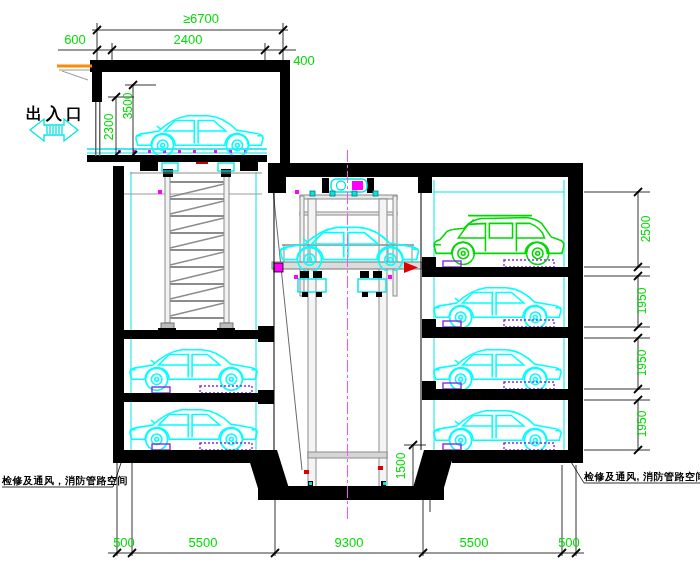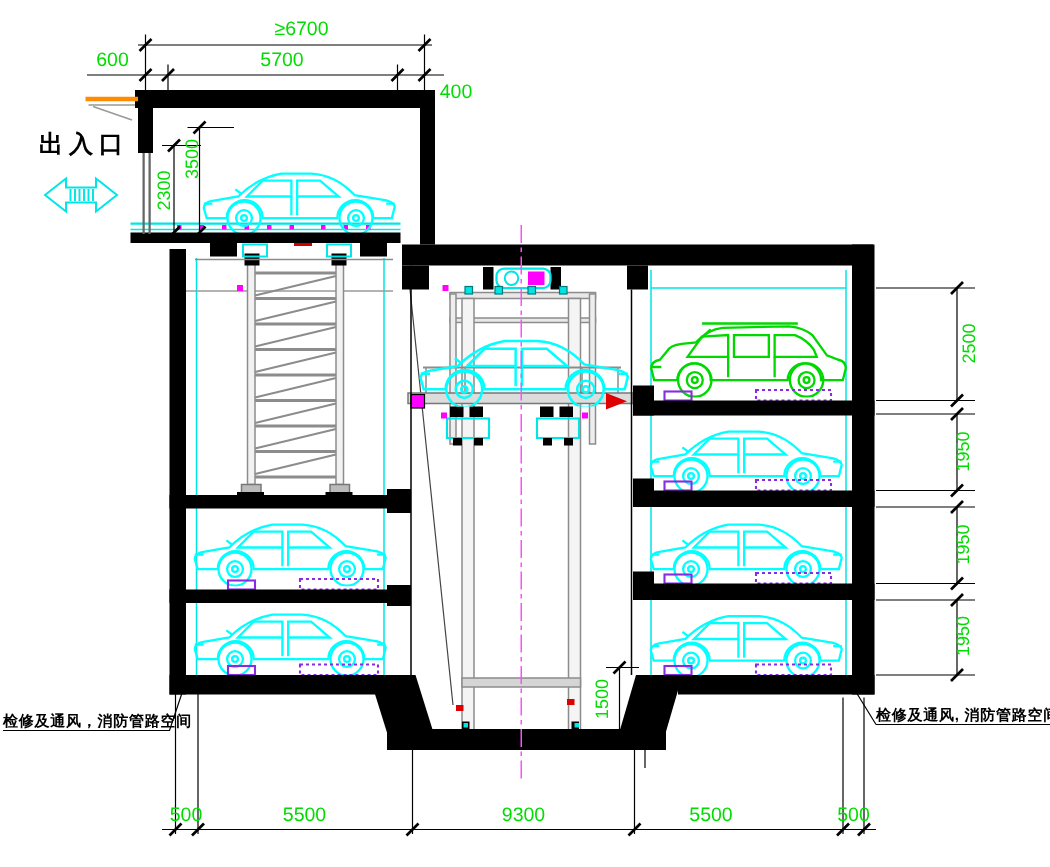--- a/index.html
+++ b/index.html
@@ -321,35 +321,35 @@
         <line x1="50" y1="126" x2="50" y2="134"></line>
     <line x1="53" y1="126" x2="53" y2="134"></line>
         <line x1="56" y1="126" x2="56" y2="134"></line>
     <line x1="59" y1="126" x2="59" y2="134"></line>
         <line x1="62" y1="126" x2="62" y2="134"></line>
   </g>
 </svg>
 
 <span class="dim" style="left:171px;top:12px;width:60px;">≥6700</span>
 <span class="dim" style="left:55px;top:33px;width:40px;">600</span>
-<span class="dim" style="left:163px;top:33px;width:50px;">5700</span>
+<span class="dim" style="left:163px;top:33px;width:50px;">2400</span>
 <span class="dim" style="left:284px;top:34px;width:40px;margin-top:20px;">400</span>
 
 <span class="dim v small" style="left:92px;top:120px;width:34px;">2300</span>
 <span class="dim v small" style="left:111px;top:99px;width:34px;">3500</span>
 
 <span class="dim v small" style="left:629px;top:222px;width:34px;">2500</span>
 <span class="dim v small" style="left:625px;top:294px;width:34px;">1950</span>
 <span class="dim v small" style="left:625px;top:356px;width:34px;">1950</span>
 <span class="dim v small" style="left:625px;top:417px;width:34px;">1950</span>
 <span class="dim v small" style="left:384px;top:459px;width:34px;">1500</span>
 
 <span class="dim" style="left:104px;top:536px;width:40px;">500</span>
 <span class="dim" style="left:178px;top:536px;width:50px;">5500</span>
 <span class="dim" style="left:324px;top:536px;width:50px;">9300</span>
 <span class="dim" style="left:449px;top:536px;width:50px;">5500</span>
 <span class="dim" style="left:549px;top:536px;width:40px;">500</span>
 
-<span class="entr" style="left:26px;top:86px;">出入口</span>
+<span class="entr" style="left:26px;top:104px;">出入口</span>
 <span class="note" style="left:2px;top:474px;">检修及通风，消防管路空间</span>
 <span class="note" style="left:584px;top:470px;">检修及通风, 消防管路空间</span>
 
 </div>
 
 </body></html>

